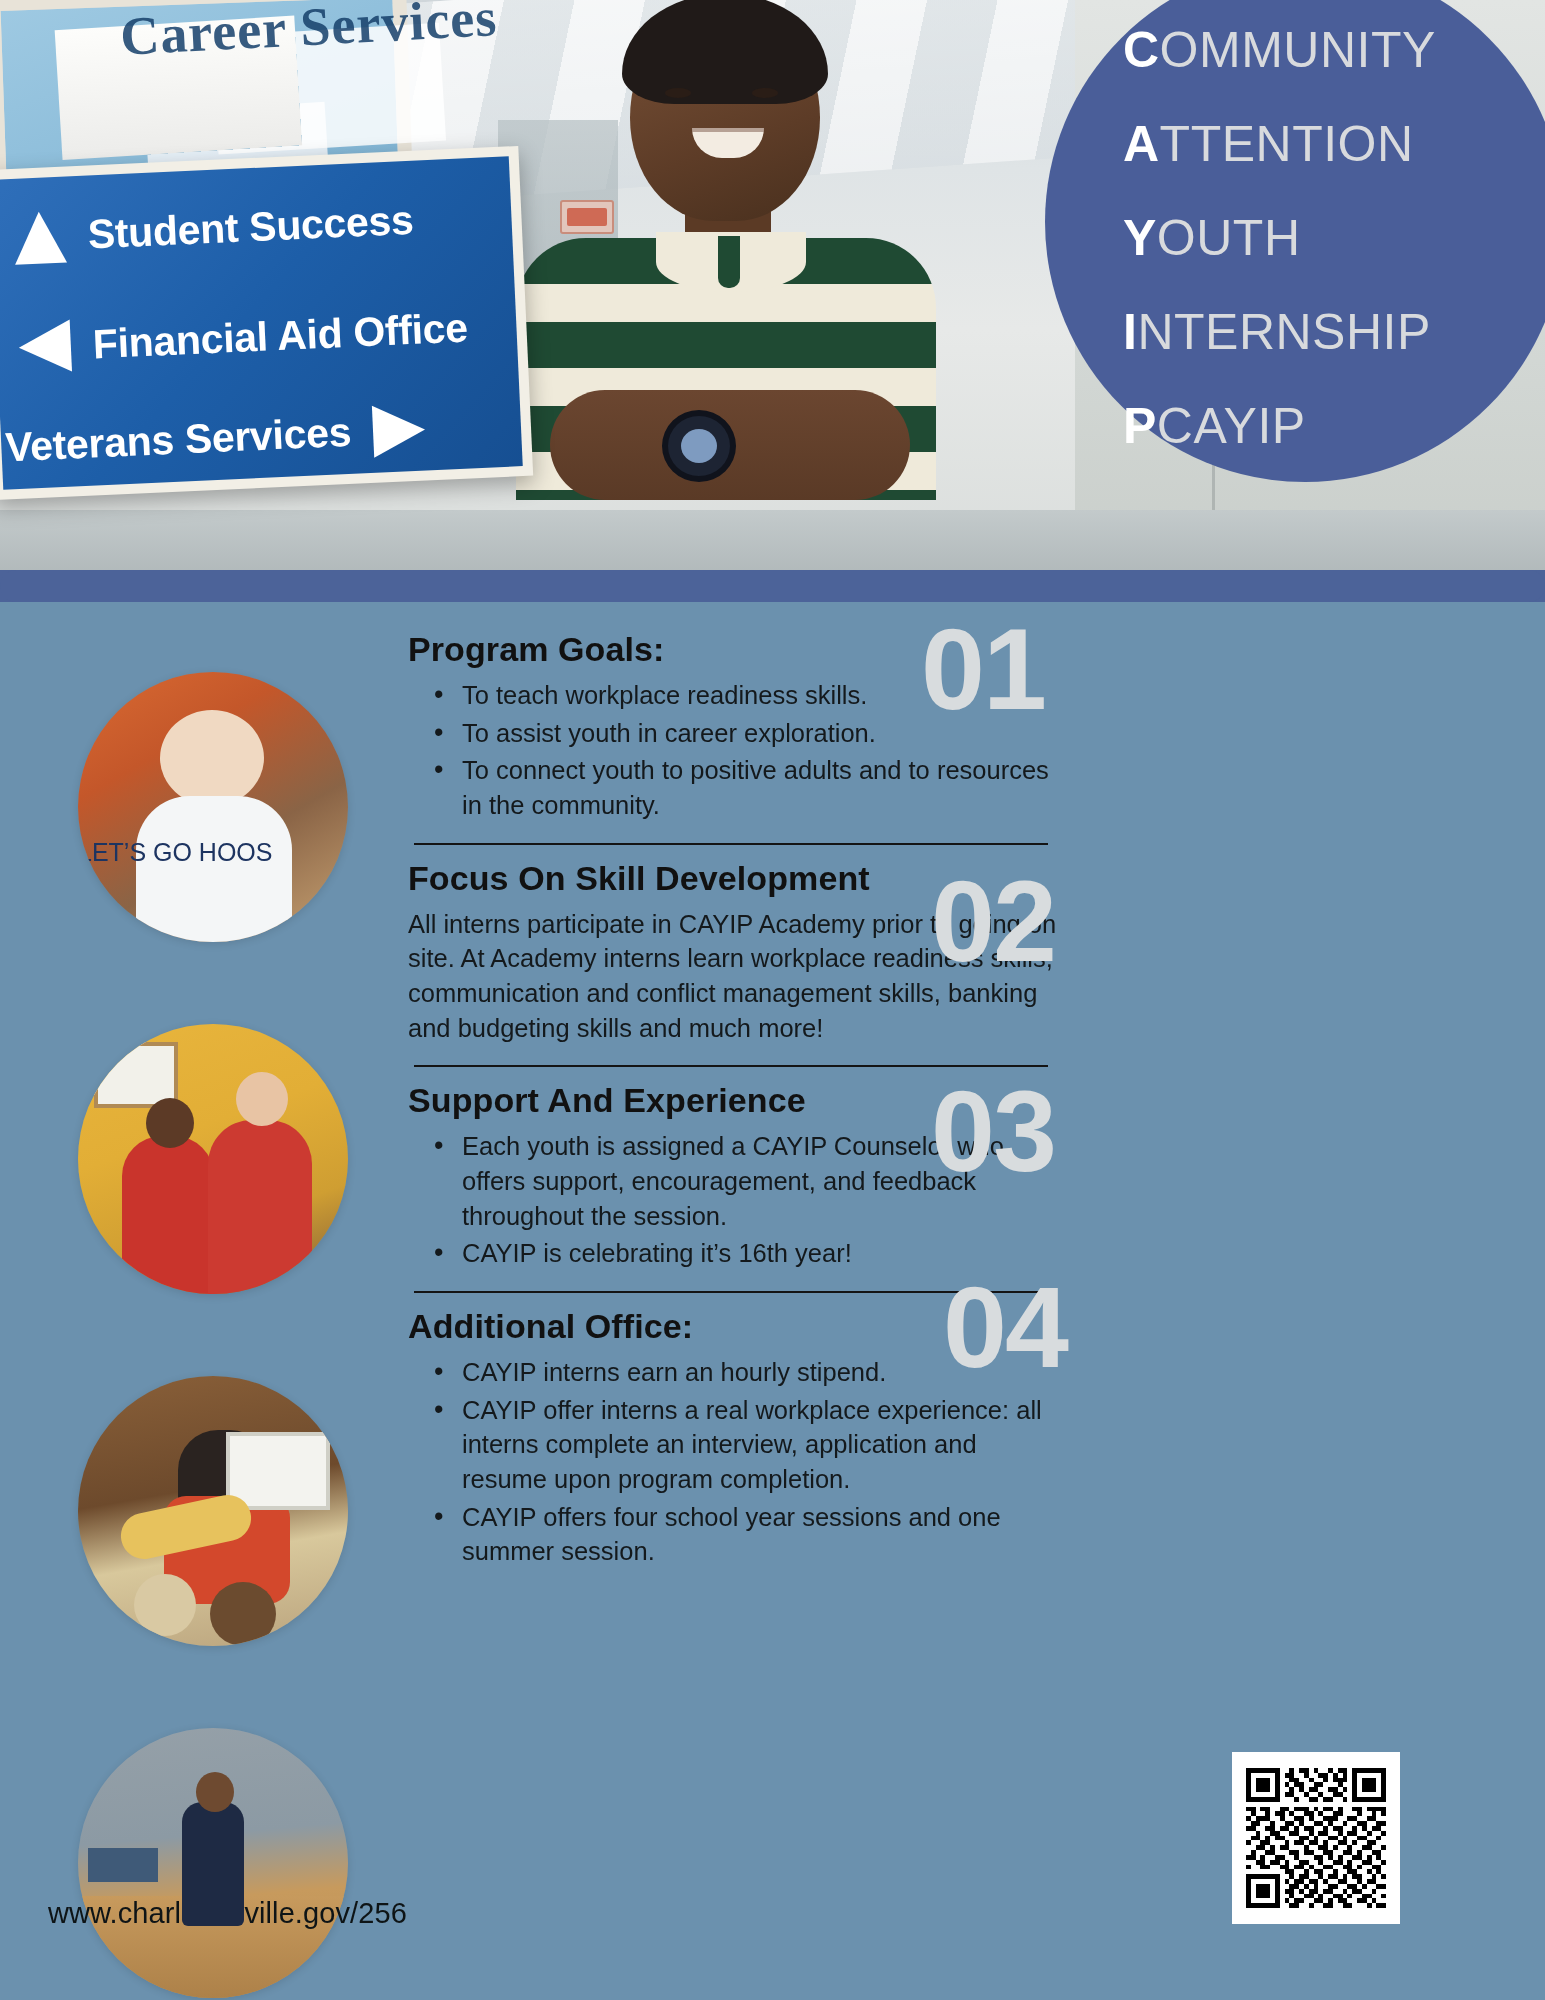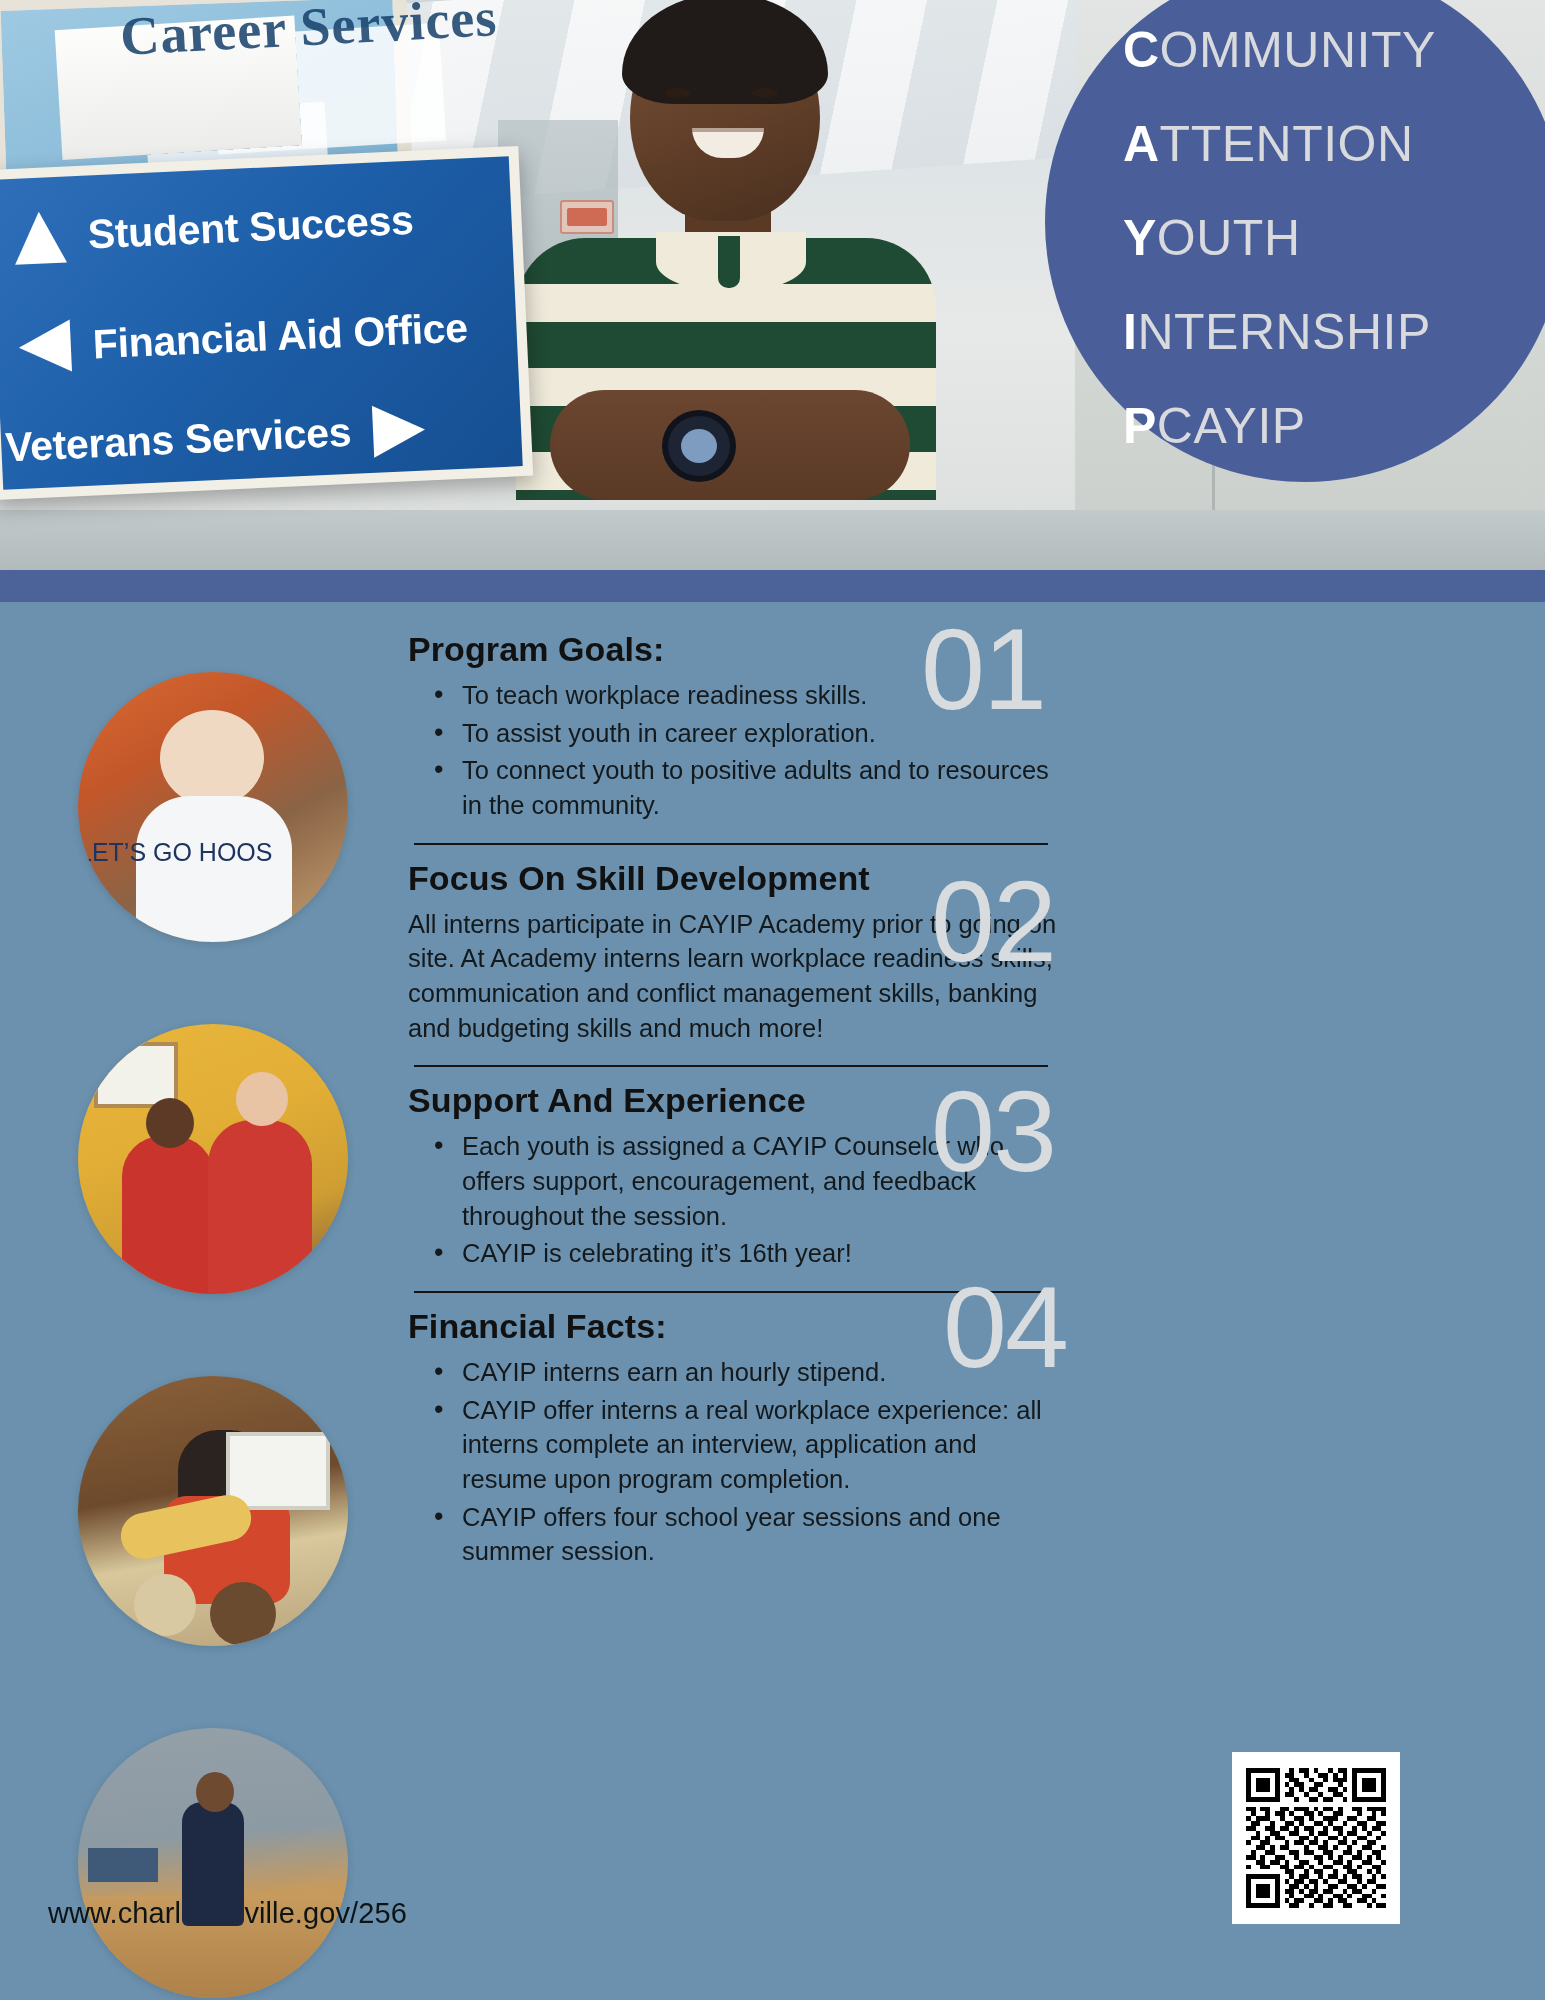--- a/index.html
+++ b/index.html
@@ -233,21 +233,21 @@
   ul.blist li:before{
     content:"\2022"; position:absolute; left:8px; top:-2px; font-size:27px; color:#14191c;
   }
   p.para{
     font-size:25.5px; line-height:1.36; color:#14191c; 
   }
   .divider{ border-top:2.5px solid #141414; margin:20px 0 14px 6px; width:634px; }
 
   
   .bignum{
-    position:absolute; right:0; font-weight:normal; font-size:115px;
+    position:absolute; right:0; font-weight:bold; font-size:115px;
     color:#d8dcde; letter-spacing:-2px; line-height:1;
     font-family:"Liberation Sans", sans-serif;
   }
   #n01{ right:500px; top:10px; }
   #n02{ right:490px; top:262px; }
   #n03{ right:490px; top:472px; }
   #n04{ right:478px; top:668px; }
 
   
   .qr-wrap{
@@ -384,21 +384,21 @@
       <div class="sec-title">Support And Experience</div>
       <ul class="blist">
         <li>Each youth is assigned a CAYIP Counselor who offers support, encouragement, and feedback throughout the session.</li>
         <li>CAYIP is celebrating it’s 16th year!</li>
       </ul>
     </div>
 
     <div class="divider"></div>
 
     <div class="section">
-      <div class="sec-title">Financial Facts:</div>
+      <div class="sec-title">Additional Office:</div>
       <ul class="blist">
         <li>CAYIP interns earn an hourly stipend.</li>
         <li>CAYIP offer interns a real workplace experience: all interns complete an interview, application and resume upon program completion.</li>
         <li>CAYIP offers four school year sessions and one summer session.</li>
       </ul>
     </div>
   </div>
 
   <div class="bignum" id="n01">01</div>
   <div class="bignum" id="n02">02</div>

